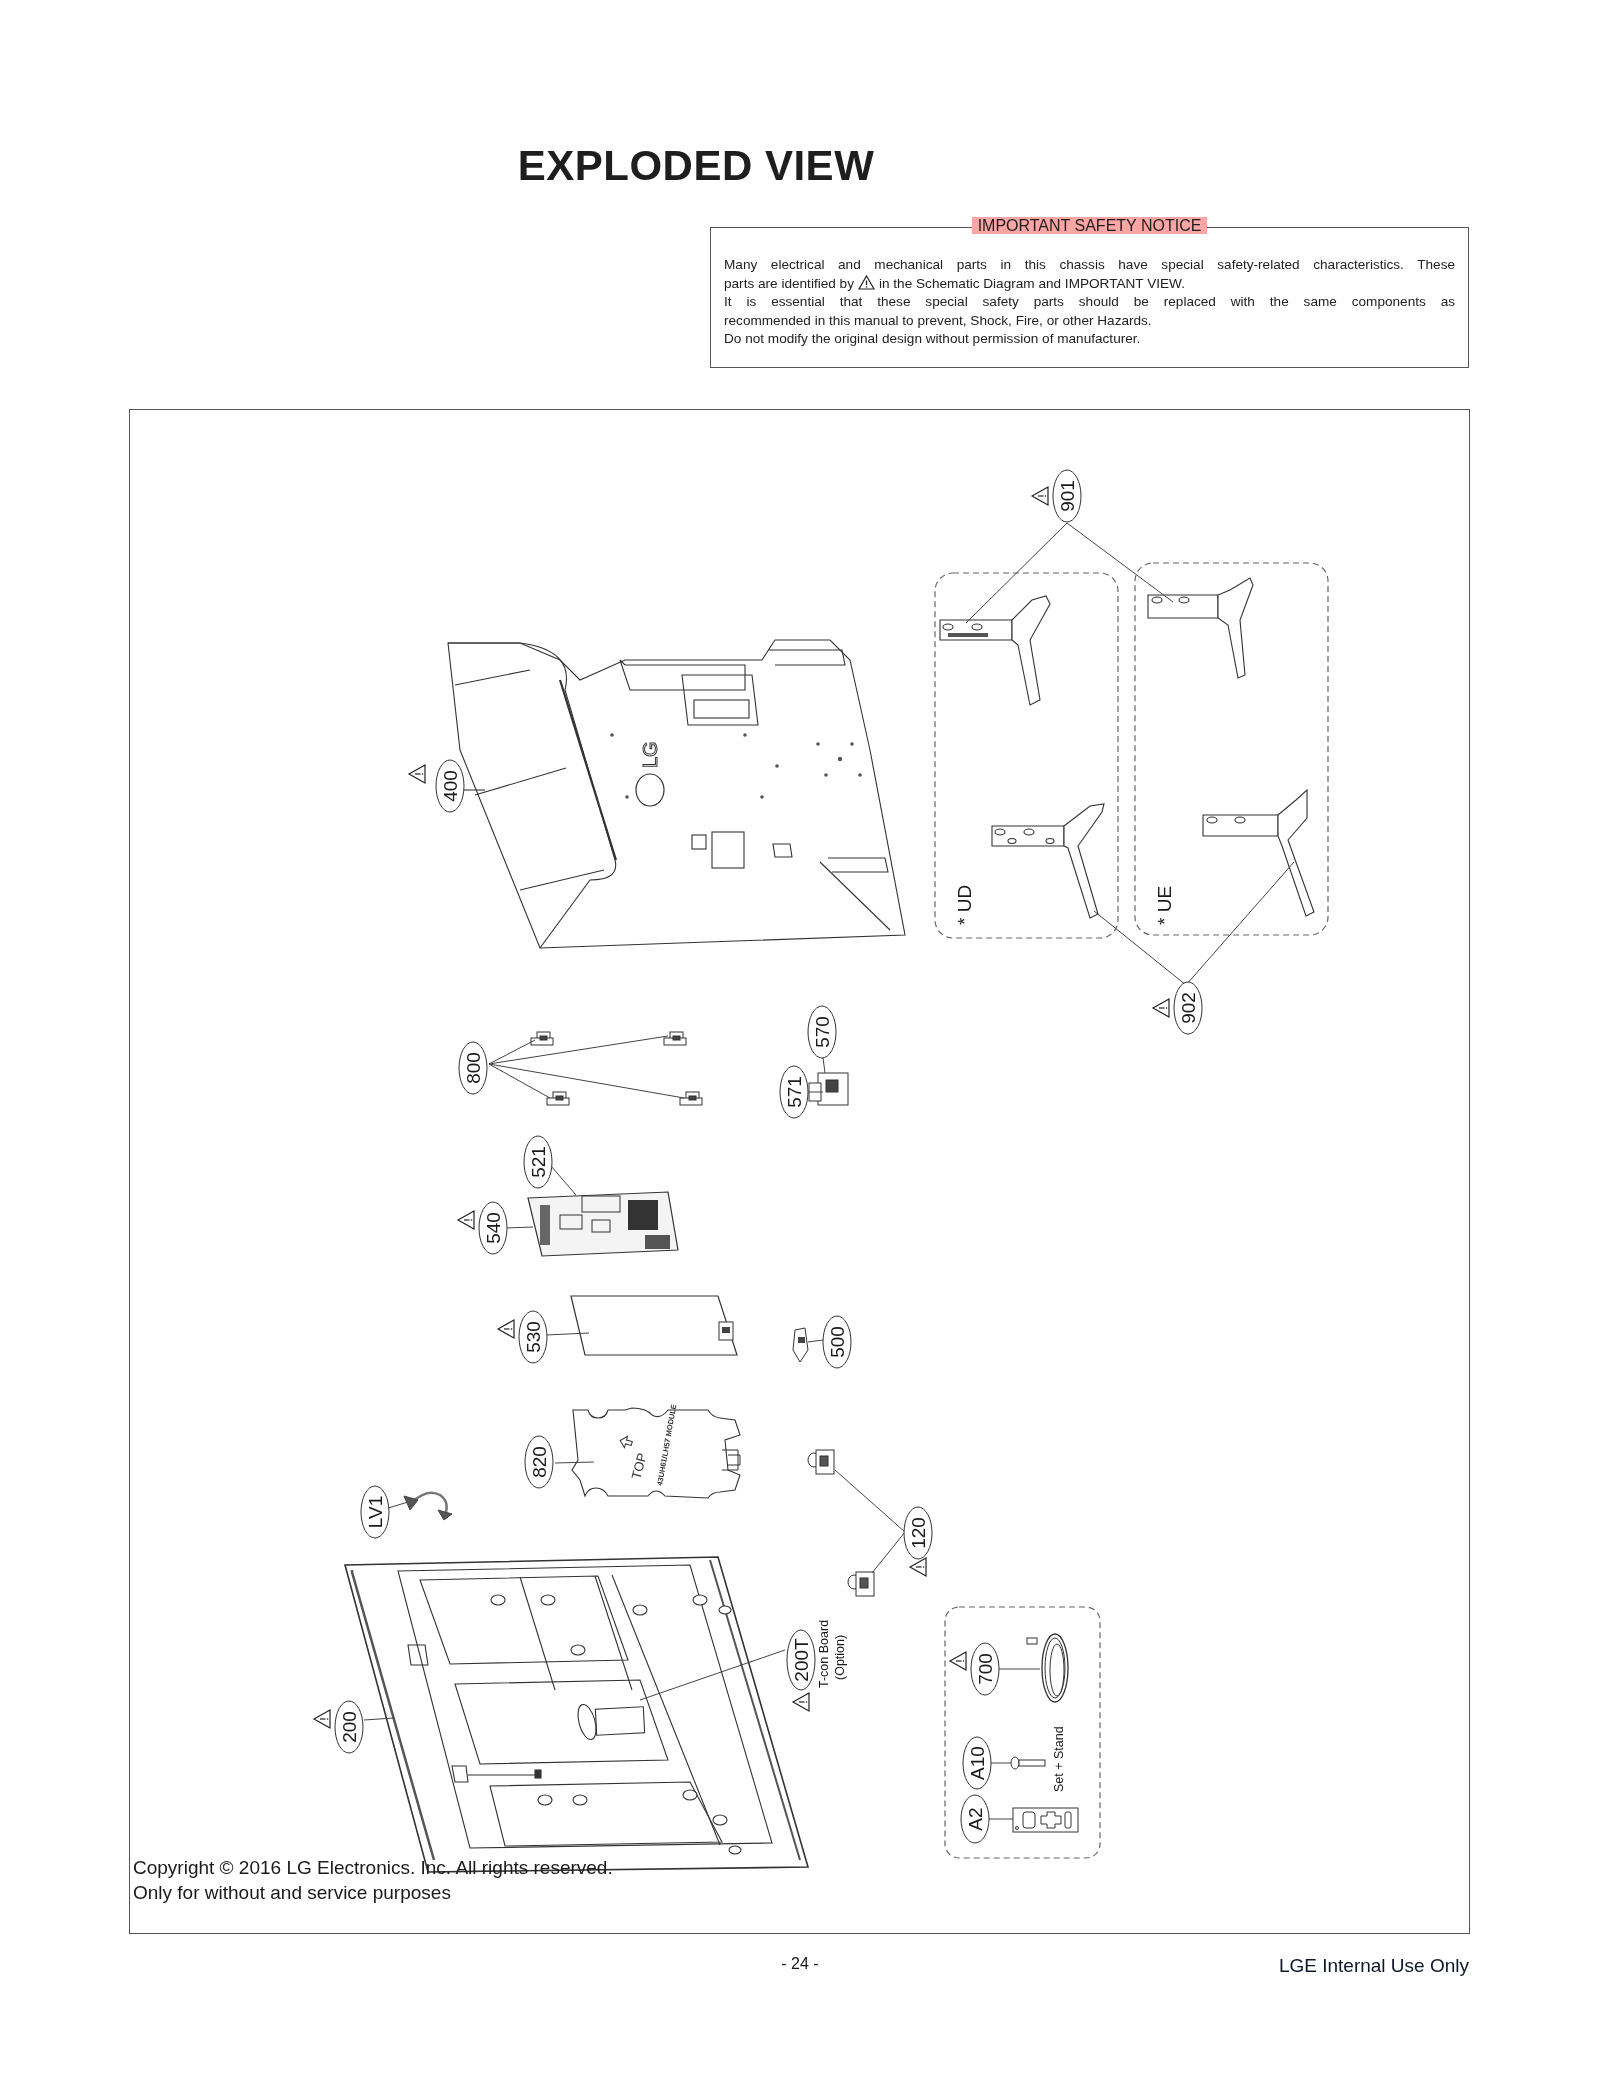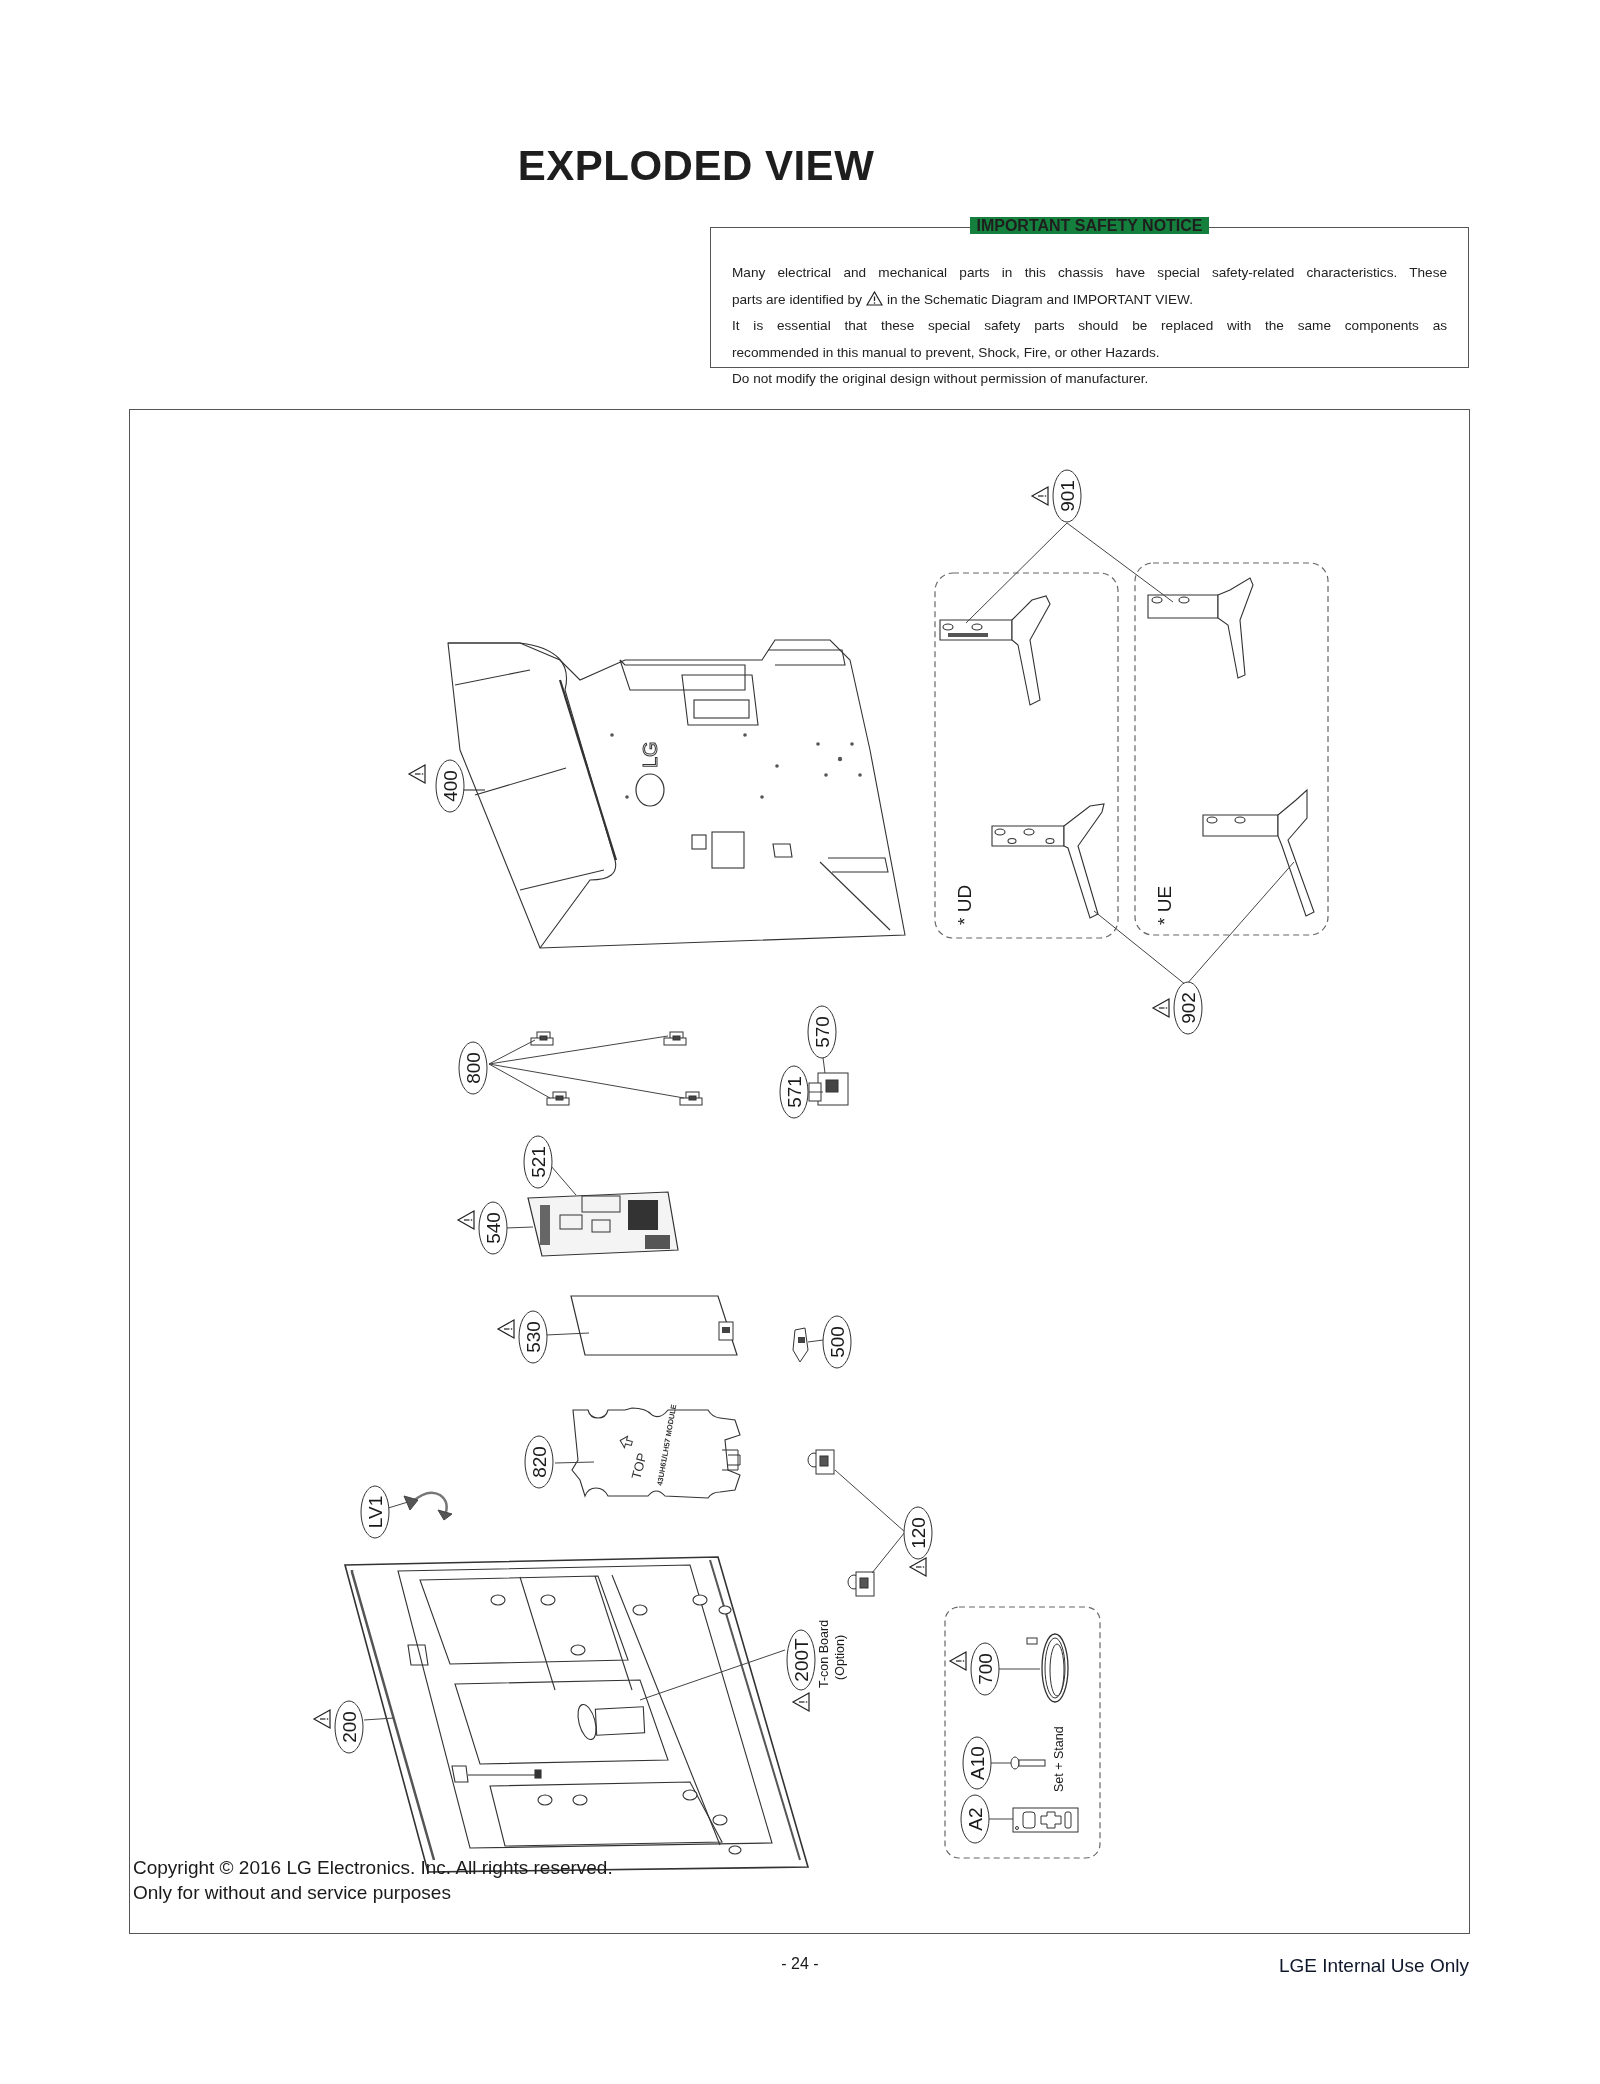--- a/index.html
+++ b/index.html
@@ -3,24 +3,24 @@
 <meta charset="utf-8">
 <style>
   html, body { margin: 0; padding: 0; background: #ffffff; }
   body { width: 1600px; height: 2084px; position: relative; overflow: hidden;
          font-family: "Liberation Sans", sans-serif; color: #1a1a1a; }
   .title { position: absolute; left: 0; width: 1392px; top: 142px; text-align: center;
            font-size: 42px; font-weight: bold; letter-spacing: 0.5px; color: #1e1e1e; }
   .notice { position: absolute; left: 710px; top: 227px; width: 759px; height: 141px;
             border: 1.5px solid #555; box-sizing: border-box; }
   .notice-heading { position: absolute; top: -11px; left: 0; width: 100%; text-align: center; }
-  .notice-heading span { background: #15803d; padding: 0 6px; font-weight: bold; font-size: 16px; color: #1e1e1e; }
+  .notice-heading span { background: #fca5a5; padding: 0 6px; font-weight: normal; font-size: 16px; color: #1e1e1e; }
   .notice-body { position: absolute; left: 13px; right: 13px; top: 28px;
                  font-size: 13.6px; line-height: 18.6px; color: #222; }
-  .notice-body p { margin: 8px; text-align: justify; }
+  .notice-body p { margin: 0; text-align: justify; }
   .notice-body p.just { text-align-last: justify; }
   .tri { display: inline-block; width: 17px; height: 15px; vertical-align: -2px; margin: 0 4px; }
   .main-box { position: absolute; left: 129px; top: 409px; width: 1341px; height: 1525px;
               border: 1.5px solid #555; box-sizing: border-box; }
   .drawing { position: absolute; left: 0; top: 0; width: 1600px; height: 2084px; }
   .lbl { font-family: "Liberation Sans", sans-serif; font-size: 19px; fill: #1a1a1a; }
   .small { font-family: "Liberation Sans", sans-serif; font-size: 12.5px; fill: #1a1a1a; }
   .footer-left { position: absolute; left: 133px; top: 1855px; font-size: 19px; line-height: 25px; color: #1a1a1a; }
   .footer-center { position: absolute; left: 0; width: 1600px; top: 1955px; text-align: center; font-size: 16px; color: #1a1a1a; }
   .footer-right { position: absolute; right: 131px; top: 1955px; font-size: 19px; color: #0f172a; }

